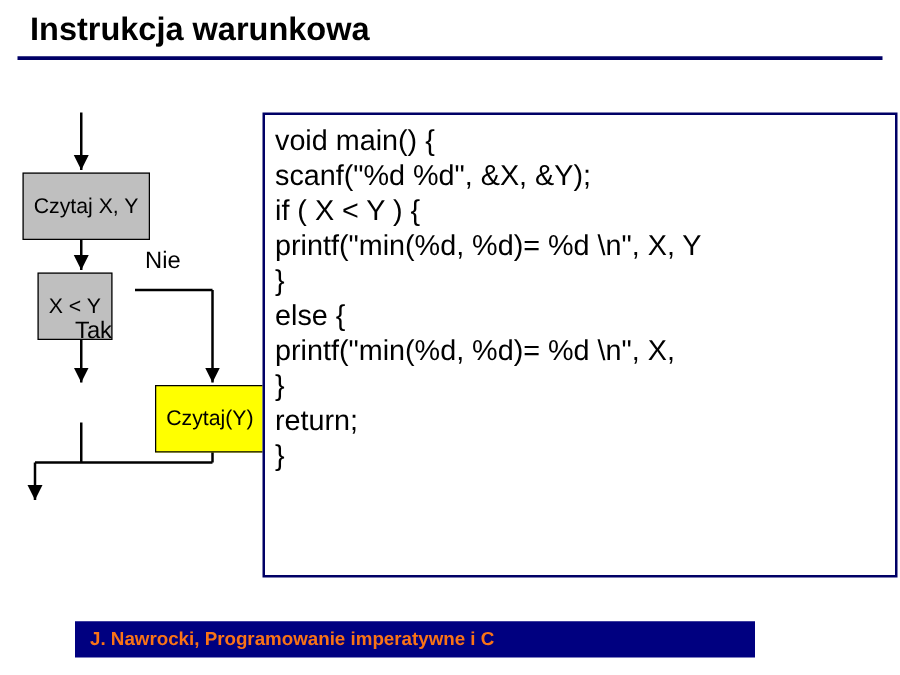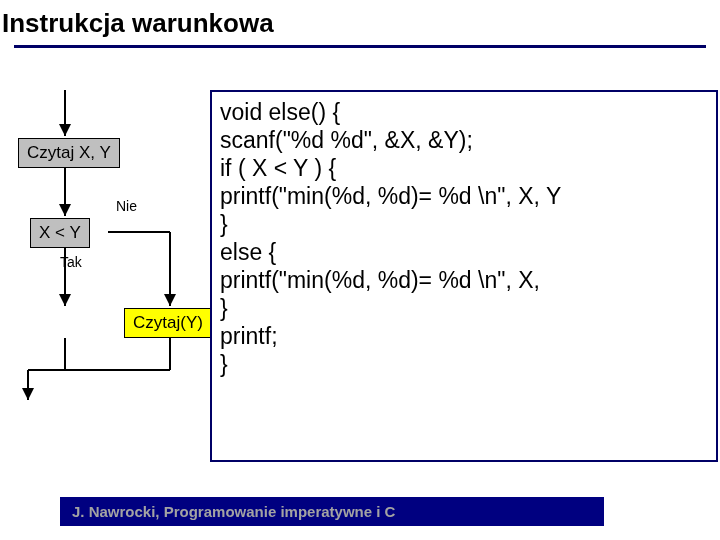--- a/index.html
+++ b/index.html
@@ -1,27 +1,27 @@
 <!DOCTYPE html>
 <html><head>
 <meta charset="utf-8">
 <style>
 html,body{margin:0;padding:0}
 body{width:720px;height:540px;background:#fff;font-family:Arial,Helvetica,sans-serif;position:relative;overflow:hidden}
-.title{font-size:26px;font-weight:bold;color:#000;padding:8px 0 4px 2px}
+.title{font-size:26px;font-weight:bold;color:#000;padding:8px 0 4px 24px}
 .rule{height:3px;background:#000066;margin:2px 14px 0 14px}
 .flow{position:absolute;left:0;top:70px;width:220px;height:360px}
 .flow svg{position:absolute;left:0;top:0}
-.fbox{position:absolute;background:#bfbfbf;border:1px solid #000;font-size:17px;text-align:center;padding:4px 8px;white-space:nowrap}
+.fbox{position:absolute;background:#bfbfbf;border:1px solid #000;font-size:17px;text-align:center;padding:16px 8px;white-space:nowrap}
 .fbox.yel{background:#ffff00}
-.lbl{position:absolute;font-size:14px;color:#000}
+.lbl{position:absolute;font-size:19px;color:#000}
 .code{position:absolute;left:210px;top:90px;width:508px;height:372px;border:2px solid #000066;background:#fff;padding:6px 0 6px 8px;box-sizing:border-box;overflow:hidden}
 .code .ln{font-size:23px;color:#000;white-space:nowrap;line-height:1.22}
 .code .ln.bold{font-weight:normal}
-.footer{position:absolute;left:60px;bottom:14px;width:520px;background:#000080;color:#a3a3a3;font-weight:bold;font-size:15px;padding:6px 12px}
+.footer{position:absolute;left:60px;bottom:14px;width:520px;background:#000080;color:#f97316;font-weight:bold;font-size:15px;padding:6px 12px}
 </style>
 </head>
 <body>
 
 <div class="title">Instrukcja warunkowa</div>
 <div class="rule"></div>
 
 <div class="flow">
   <svg width="220" height="360">
     <defs>
@@ -40,25 +40,25 @@
     <line x1="28" y1="300" x2="28" y2="330" stroke="#000" stroke-width="2" marker-end="url(#ah)"></line>
   </svg>
   <div class="fbox" style="left:18px;top:68px">Czytaj X, Y</div>
   <div class="fbox" style="left:30px;top:148px">X &lt; Y</div>
   <div class="lbl" style="left:116px;top:128px">Nie</div>
   <div class="lbl" style="left:60px;top:184px">Tak</div>
   <div class="fbox yel" style="left:124px;top:238px">Czytaj(Y)</div>
 </div>
 
 <div class="code">
-  <div class="ln">void else() {</div>
+  <div class="ln">void main() {</div>
   <div class="ln">        scanf("%d %d", &amp;X, &amp;Y);</div>
   <div class="ln">        if ( X &lt; Y ) {</div>
   <div class="ln">           printf("min(%d, %d)= %d \n", X, Y</div>
   <div class="ln">           }</div>
   <div class="ln bold">        else {</div>
   <div class="ln bold">           printf("min(%d, %d)= %d \n", X,</div>
   <div class="ln bold">           }</div>
-  <div class="ln">        printf;</div>
+  <div class="ln">        return;</div>
   <div class="ln">        }</div>
 </div>
 
 <div class="footer">J. Nawrocki, Programowanie imperatywne i C</div>
 
 </body></html>

